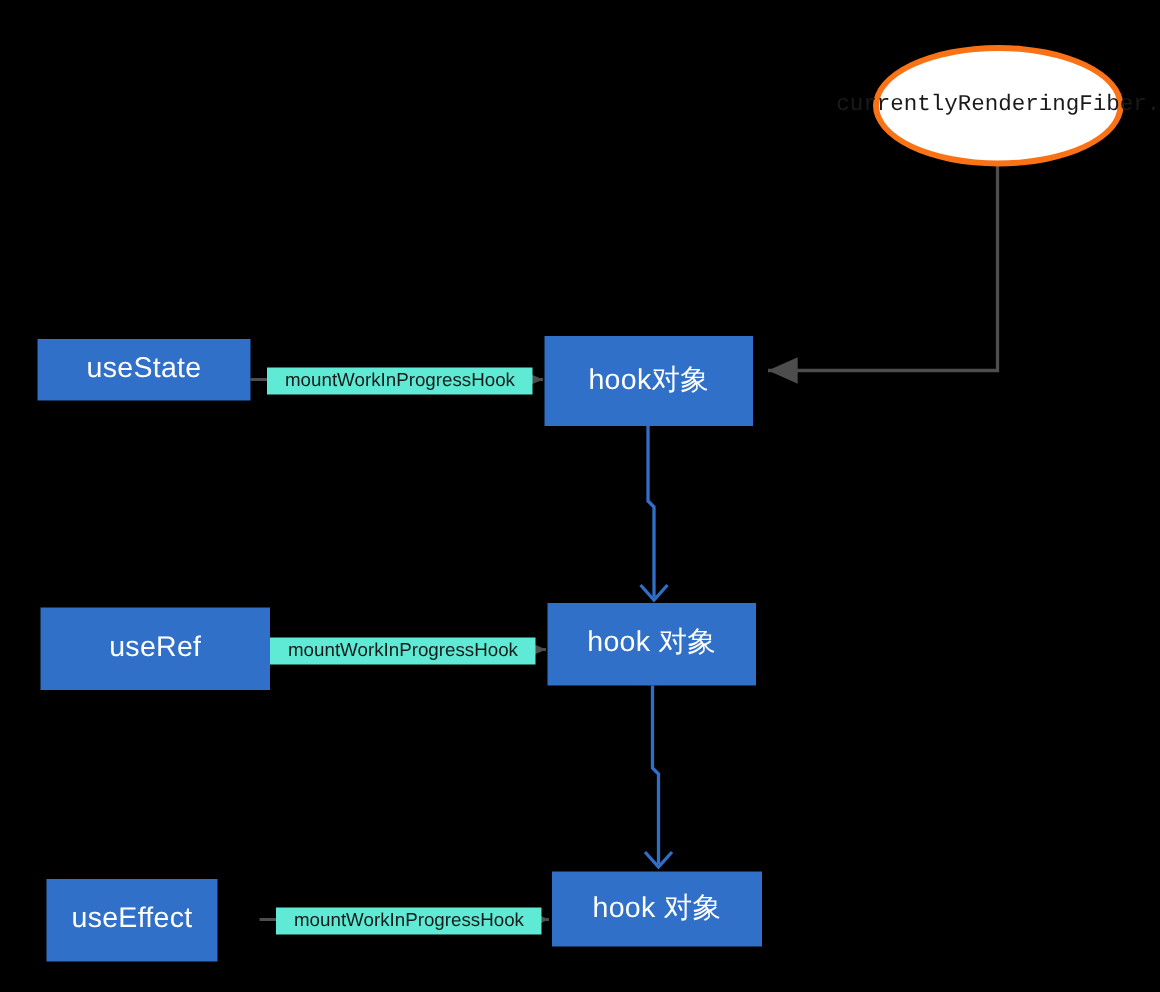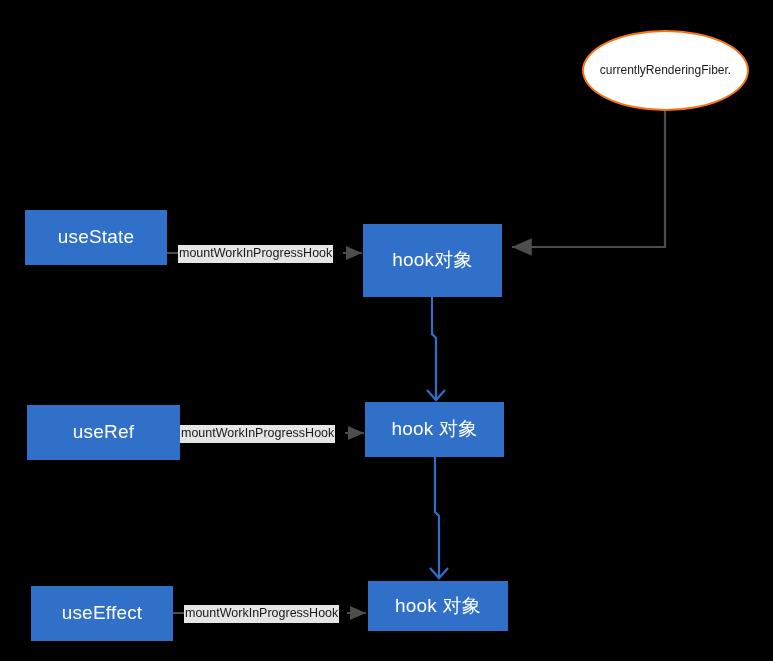--- a/index.html
+++ b/index.html
@@ -39,42 +39,43 @@
     letter-spacing: 0.2px;
     line-height: 1.2;
     white-space: nowrap;
     box-sizing: border-box;
   }
 
   
   .node-ellipse {
     position: absolute;
     background: #ffffff;
-    border: 2px solid #f97316;
+    border: 4px solid #f97316;
     border-radius: 50%;
     color: #1a1a1a;
     display: flex;
     align-items: center;
     justify-content: center;
     text-align: center;
-    font-size: 12px;
+    font-size: 15px;
     line-height: 1.35;
     box-sizing: border-box;
     padding: 0 14px;
+    font-family: Liberation Mono, monospace;
   }
   .node-ellipse span { display: block; }
 
   
   .edge-label {
     position: absolute;
-    background: #e5e5e5;
+    background: #5eead4;
     color: #1a1a1a;
     font-size: 12.5px;
     line-height: 1.25;
-    padding: 1px 1px;
+    padding: 1px 12px;
     white-space: nowrap;
     box-sizing: border-box;
   }
 </style>
 </head>
 <body>
 
 <div id="canvas">
 
   <svg id="edges" viewBox="0 0 773 661">
@@ -103,33 +104,33 @@
     <path d="M435,457 L435,512 L439,516 L439,576" fill="none" stroke="#2f6fc8" stroke-width="2.2"></path>
     <path d="M430,568 L439,578 L448,568" fill="none" stroke="#2f6fc8" stroke-width="2.2"></path>
   </svg>
 
   <div class="node-ellipse" style="left:582px; top:30px; width:167px; height:81px;">
     <div>
       <span>currentlyRenderingFiber.</span>
     </div>
   </div>
 
-  <div class="node-box" style="left:25px; top:210px; width:142px; height:55px;">
+  <div class="node-box" style="left:25px; top:226px; width:142px; height:41px;">
     <span>useState</span>
   </div>
 
   <div class="node-box" style="left:27px; top:405px; width:153px; height:55px;">
     <span>useRef</span>
   </div>
 
-  <div class="node-box" style="left:31px; top:586px; width:142px; height:55px;text-align:right;">
+  <div class="node-box" style="left:31px; top:586px; width:114px; height:55px;text-align:right;">
     <span>useEffect</span>
   </div>
 
-  <div class="node-box" style="left:363px; top:224px; width:139px; height:73px;">
+  <div class="node-box" style="left:363px; top:224px; width:139px; height:60px;">
     <span>hook对象</span>
   </div>
 
   <div class="node-box" style="left:365px; top:402px; width:139px; height:55px;">
     <span>hook 对象</span>
   </div>
 
   <div class="node-box" style="left:368px; top:581px; width:140px; height:50px;">
     <span>hook 对象</span>
   </div>

